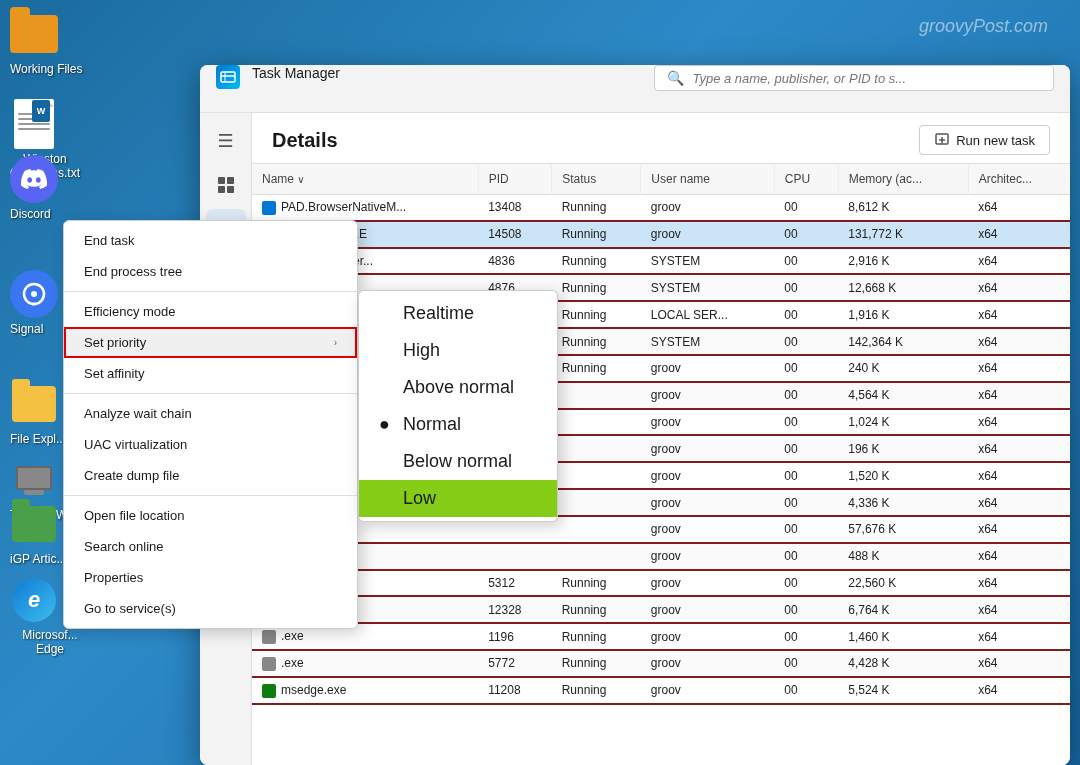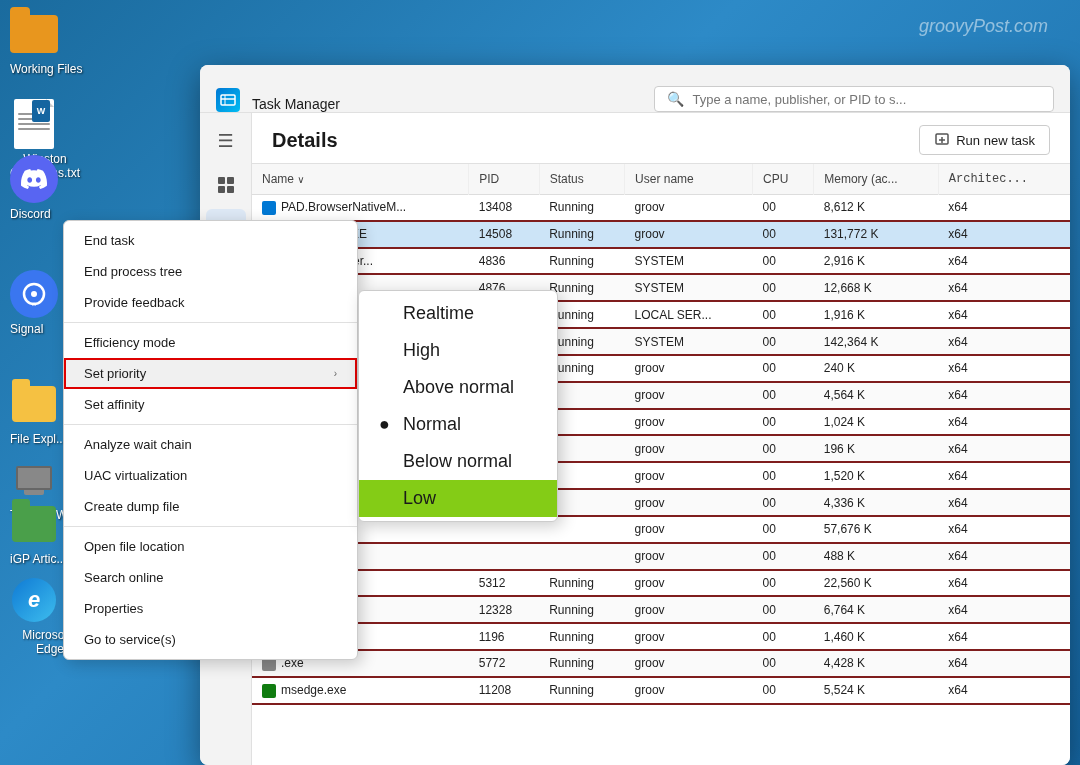--- a/index.html
+++ b/index.html
@@ -163,21 +163,21 @@
       box-shadow: 0 8px 32px rgba(0,0,0,0.4);
       display: flex;
       flex-direction: column;
       overflow: hidden;
     }
 
     .tm-titlebar {
       height: 48px;
       background: #f3f3f3;
       display: flex;
-      align-items: flex-end;
+      align-items: flex-start;
       padding: 0 16px;
       gap: 12px;
       border-bottom: 1px solid #e0e0e0;
     }
 
     .tm-title-icon {
       width: 24px;
       height: 24px;
       background: linear-gradient(135deg, #0078d4, #00bcf2);
       border-radius: 4px;
@@ -210,20 +210,21 @@
       font-size: 14px;
     }
 
     .tm-search-input {
       border: none;
       outline: none;
       color: #0369a1;
       font-size: 13px;
       width: 100%;
       background: transparent;
+      font-style: italic;
     }
 
     .tm-body {
       display: flex;
       flex: 1;
       overflow: hidden;
     }
 
     
     .tm-sidebar {
@@ -304,21 +305,21 @@
     thead th {
       padding: 8px 10px;
       text-align: left;
       font-weight: 500;
       color: #444;
       font-size: 12px;
       white-space: nowrap;
       border-right: 1px solid #eee;
     }
 
-    thead th:last-child { border-right: none; font-family: Liberation Mono, monospace; }
+    thead th:last-child { border-right: none; }
 
     tbody tr {
       border-bottom: 2px solid #7f1d1d;
     }
 
     tbody tr:nth-child(even) { background: #fafafa; }
 
     tbody tr.selected {
       background: #cce4f7 !important;
     }
@@ -781,21 +782,20 @@
               </tbody>
           </table>
         </div>
       </div>
     </div>
   </div>
 
   <div class="context-menu" id="context-menu">
   <div class="ctx-item"><span>End task</span></div>
       <div class="ctx-item"><span>End process tree</span></div>
-      <div class="ctx-item"><span>Provide feedback</span></div>
       <div class="ctx-separator"></div>
       <div class="ctx-item"><span>Efficiency mode</span></div>
       <div class="ctx-item has-sub highlighted">
         <span>Set priority</span>
         <span class="chevron">›</span>
       </div>
       <div class="ctx-item"><span>Set affinity</span></div>
       <div class="ctx-separator"></div>
       <div class="ctx-item"><span>Analyze wait chain</span></div>
       <div class="ctx-item"><span>UAC virtualization</span></div>

